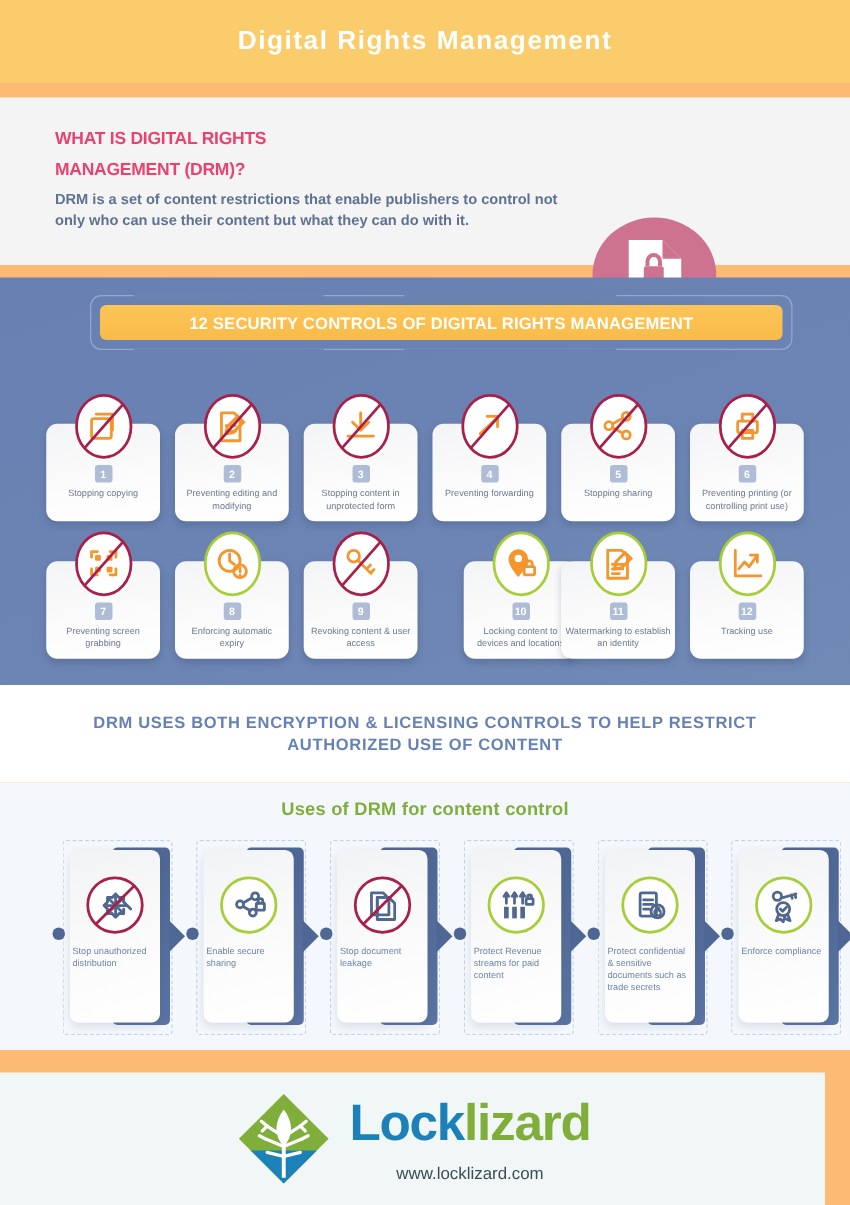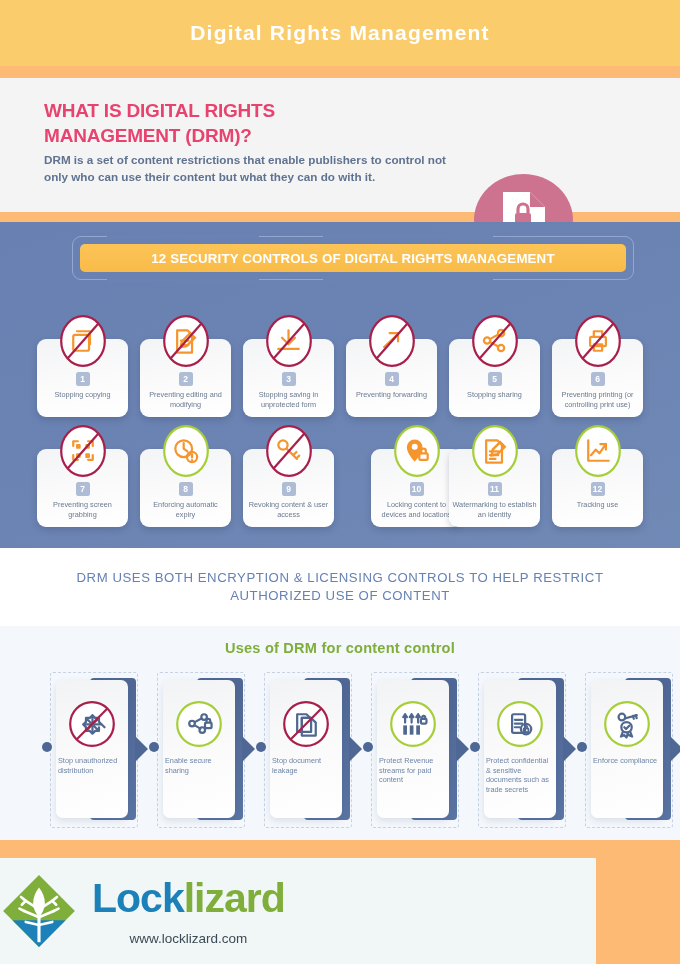--- a/index.html
+++ b/index.html
@@ -20,21 +20,21 @@
     color: #ffffff; font-size: 21px; font-weight: bold; letter-spacing: 1.2px;
   }
 
   
   .intro {
     position: absolute; left: 0; top: 78px; width: 680px; height: 134px;
     background: #f4f4f4;
   }
   .intro-head {
     position: absolute; left: 44px; top: 20px; width: 420px;
-    color: #e8436f; font-size: 19px; font-weight: bold; line-height: 25px;
+    color: #e8436f; font-size: 14px; font-weight: bold; line-height: 25px;
     letter-spacing: -0.2px;
   }
   .intro-body {
     position: absolute; left: 44px; top: 74px; width: 420px;
     color: #5f7391; font-size: 11.7px; font-weight: bold; line-height: 16.5px;
   }
   .drm-badge {
     position: absolute; left: 474px; top: 96px; width: 99px; height: 92px;
     border-radius: 50%; background: #cd7390;
     display: flex; align-items: center; justify-content: center;
@@ -92,21 +92,21 @@
     width: 48px; height: 54px;
   }
 
   
   .statement {
     position: absolute; left: 0; top: 548px; width: 680px; height: 78px;
     background: #ffffff; display: flex; align-items: center; justify-content: center;
   }
   .statement p {
     width: 600px; text-align: center; color: #6681b5;
-    font-size: 13.2px; font-weight: normal; line-height: 18px; letter-spacing: 0.55px;
+    font-size: 13.2px; font-weight: bold; line-height: 18px; letter-spacing: 0.55px;
   }
 
   
   .uses {
     position: absolute; left: 0; top: 626px; width: 680px; height: 214px;
     background: #f4f8fd;
   }
   .uses h2 {
     position: absolute; left: 0; top: 14px; width: 680px; text-align: center;
     color: #7fae3a; font-size: 14.6px; font-weight: bold; letter-spacing: 0.2px;
@@ -140,22 +140,22 @@
     position: absolute; left: 50%; transform: translateX(-50%); top: 20px;
     width: 48px; height: 48px;
   }
   .use-card .cap {
     position: absolute; left: 2px; right: 2px; top: 76px;
     color: #6d85a8; font-size: 7.3px; line-height: 9.5px; text-align: left;
   }
 
   
   .footer {
-    position: absolute; left: 0; top: 858px; width: 596px; height: 106px;
-    background: #f1f6f6; display: flex; align-items: center; justify-content: flex-start;
+    position: absolute; left: 0; top: 858px; width: 660px; height: 106px;
+    background: #f1f6f6; display: flex; align-items: center; justify-content: center;
   }
   .logo-row { display: flex; align-items: center; gap: 14px; }
   .logo-text { display: flex; flex-direction: column; align-items: center; }
   .logo-word { font-size: 41px; font-weight: bold; line-height: 42px; letter-spacing: -1px; }
   .logo-word .lock { color: #1b81b8; }
   .logo-word .lizard { color: #7fae3a; }
   .logo-url { color: #3b4b55; font-size: 13.5px; margin-top: 12px; }
 </style>
 </head>
 <body>
@@ -230,21 +230,21 @@
               <g transform="translate(9.600000000000001,12.600000000000001) scale(0.9290322580645161)">
                 <g fill="none" stroke="#f5952c" stroke-width="2.4" stroke-linecap="round" stroke-linejoin="round">
                   <path d="M15 4v14"></path>
                   <path d="M8 12l7 7 7-7"></path>
                   <path d="M4 24h22"></path>
                 </g>
               </g>
               <line x1="8.585220000000001" y1="44.53608" x2="39.41478" y2="9.463920000000002" stroke="#a81f4a" stroke-width="2.2"></line>
             </svg></div>
           <div class="num">3</div>
-          <div class="cap">Stopping saving in unprotected form</div>
+          <div class="cap">Stopping content in unprotected form</div>
         </div>
         <div class="ctl" style="left: 346px;">
           <div class="iconwrap"><svg width="48" height="54" viewBox="0 0 48 54">
               <ellipse cx="24" cy="27" rx="21.8" ry="24.8" fill="#ffffff" stroke="#a81f4a" stroke-width="2.2"></ellipse>
               <g transform="translate(9.600000000000001,12.600000000000001) scale(0.9290322580645161)">
                 <g fill="none" stroke="#f5952c" stroke-width="2.4" stroke-linecap="round" stroke-linejoin="round">
                   <path d="M7 22L22 8"></path>
                   <path d="M13 7h9v9"></path>
                 </g>
               </g>

